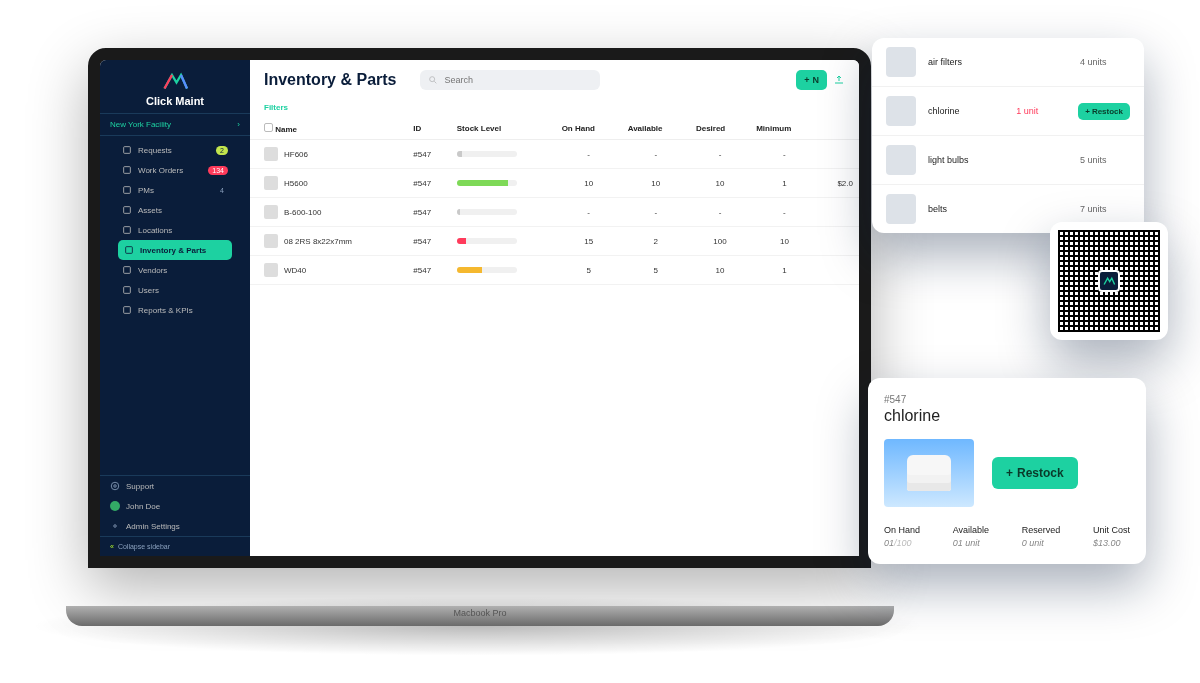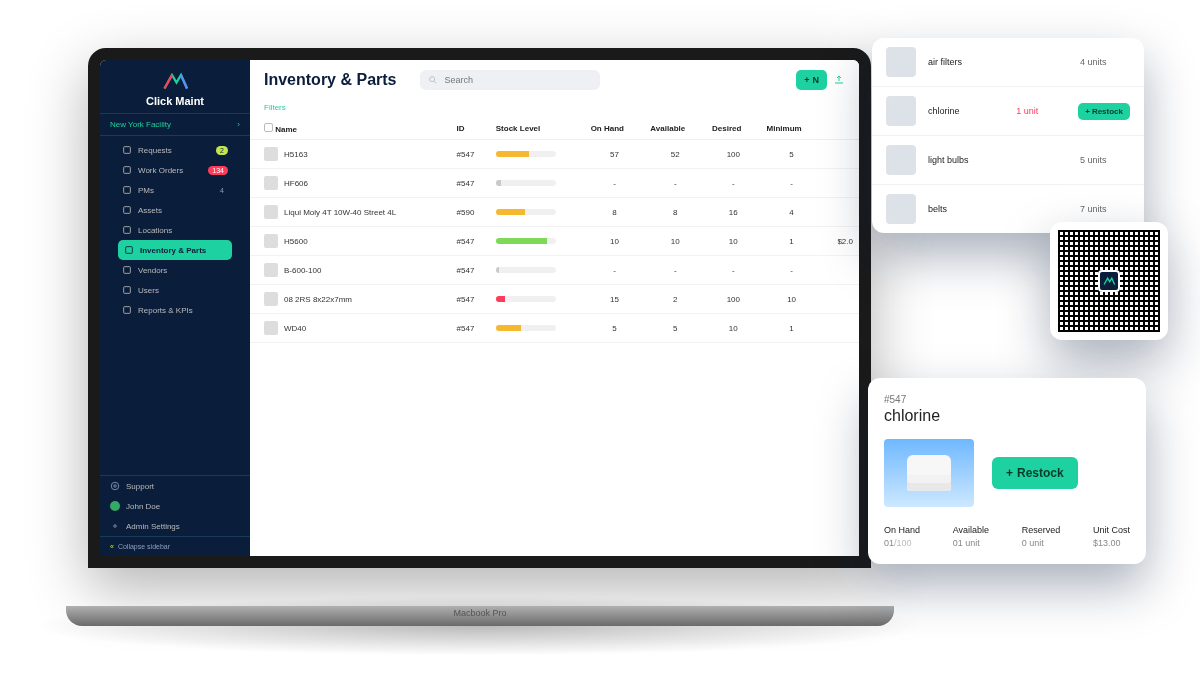--- a/index.html
+++ b/index.html
@@ -29,21 +29,21 @@
 
 .main { flex:1; background:#fff; display:flex; flex-direction:column; overflow:hidden; }
 .header { display:flex; align-items:center; padding:10px 14px 4px; gap:10px; }
 .page-title { font-size:16px; font-weight:800; color:#0a1d3a; }
 .search { flex:0 0 180px; display:flex; align-items:center; background:#eef0f3; border-radius:6px; padding:5px 8px; margin-left:14px; gap:6px; }
 .search svg { width:10px; height:10px; opacity:.4; }
 .search input { border:0; background:transparent; font-size:9px; outline:none; flex:1; }
 .header-actions { margin-left:auto; display:flex; gap:6px; align-items:center; }
 .btn-new { background:#1dd1a1; color:#0a3a2a; font-weight:700; border-radius:5px; padding:5px 8px; font-size:9px; display:flex; align-items:center; gap:3px; cursor:pointer; }
 .filters-row { padding:2px 14px 4px; }
-.filters-label { color:#1dd1a1; font-size:8px; font-weight:400; }
+.filters-label { color:#1dd1a1; font-size:8px; font-weight:700; }
 
 table.inv { width:100%; border-collapse:collapse; font-size:8px; }
 table.inv thead th { text-align:left; padding:5px 6px; font-weight:700; color:#222; border-bottom:1px solid #eee; }
 table.inv thead th:first-child { padding-left:14px; }
 table.inv td { padding:7px 6px; border-bottom:1px solid #f2f2f2; color:#333; }
 table.inv td:first-child { padding-left:14px; }
 .name-cell { display:flex; align-items:center; gap:6px; }
 .thumb { width:14px; height:14px; background:#ddd; border-radius:2px; display:flex; align-items:center; justify-content:center; font-size:8px; }
 .stock-bar { width:60px; height:6px; background:#f0f0f0; border-radius:3px; overflow:hidden; }
 .stock-fill { height:100%; }
@@ -71,21 +71,21 @@
 
 .card-detail { left:868px; top:378px; width:278px; padding:16px; }
 .detail-id { font-size:10px; color:#777; }
 .detail-name { font-size:16px; font-weight:400; color:#222; margin-top:2px; }
 .detail-mid { display:flex; align-items:center; gap:18px; margin-top:14px; }
 .detail-img { width:90px; height:68px; background:linear-gradient(180deg,#6fb8ff,#cde8ff); border-radius:4px; display:flex; align-items:center; justify-content:center; }
 .detail-img::after { content:""; width:44px; height:36px; background:#f7f7f7; border-radius:6px 6px 3px 3px; box-shadow: inset 0 -8px 0 #e8e8e8, inset 0 -16px 0 #f2f2f2; }
 .btn-restock-lg { background:#1dd1a1; color:#0a3a2a; font-weight:700; border-radius:6px; padding:9px 14px; font-size:12px; display:flex; align-items:center; gap:4px; cursor:pointer; }
 .detail-stats { display:flex; justify-content:space-between; margin-top:18px; font-size:9px; }
 .stat-label { color:#222; font-weight:500; }
-.stat-val { color:#888; margin-top:3px; font-size:9px; }
+.stat-val { color:#888; margin-top:3px; font-size:9px;font-style:italic; }
 .stat-val .muted { color:#bbb; }
 </style>
 </head>
 <body>
 
 <div class="laptop">
   <div class="laptop-shadow"></div>
   <div class="laptop-screen">
 
     <div class="sidebar">
@@ -219,71 +219,33 @@
               <th>Desired</th>
               <th>Minimum</th>
               <th></th>
             </tr>
           </thead>
         <tbody id="tbody">
             <tr>
               <td>
                 <div class="name-cell">
                   <span class="thumb"></span>
-                  <span>H5163</span>
-                </div>
-              </td>
-              <td>#547</td>
-              <td>
-                <div class="stock-bar">
-                  <div class="stock-fill" style="width:55%;background:#f5b82f;"></div>
-                </div>
-              </td>
-              <td style="text-align:center">57</td>
-              <td style="text-align:center">52</td>
-              <td style="text-align:center">100</td>
-              <td style="text-align:center">5</td>
-              <td style="text-align:right"></td>
-            </tr>
-            <tr>
-              <td>
-                <div class="name-cell">
-                  <span class="thumb"></span>
                   <span>HF606</span>
                 </div>
               </td>
               <td>#547</td>
               <td>
                 <div class="stock-bar">
                   <div class="stock-fill" style="width:8%;background:#c9c9c9;"></div>
                 </div>
               </td>
               <td style="text-align:center">-</td>
               <td style="text-align:center">-</td>
               <td style="text-align:center">-</td>
               <td style="text-align:center">-</td>
-              <td style="text-align:right"></td>
-            </tr>
-            <tr>
-              <td>
-                <div class="name-cell">
-                  <span class="thumb"></span>
-                  <span>Liqui Moly 4T 10W-40 Street 4L</span>
-                </div>
-              </td>
-              <td>#590</td>
-              <td>
-                <div class="stock-bar">
-                  <div class="stock-fill" style="width:48%;background:#f5b82f;"></div>
-                </div>
-              </td>
-              <td style="text-align:center">8</td>
-              <td style="text-align:center">8</td>
-              <td style="text-align:center">16</td>
-              <td style="text-align:center">4</td>
               <td style="text-align:right"></td>
             </tr>
             <tr>
               <td>
                 <div class="name-cell">
                   <span class="thumb"></span>
                   <span>H5600</span>
                 </div>
               </td>
               <td>#547</td>

